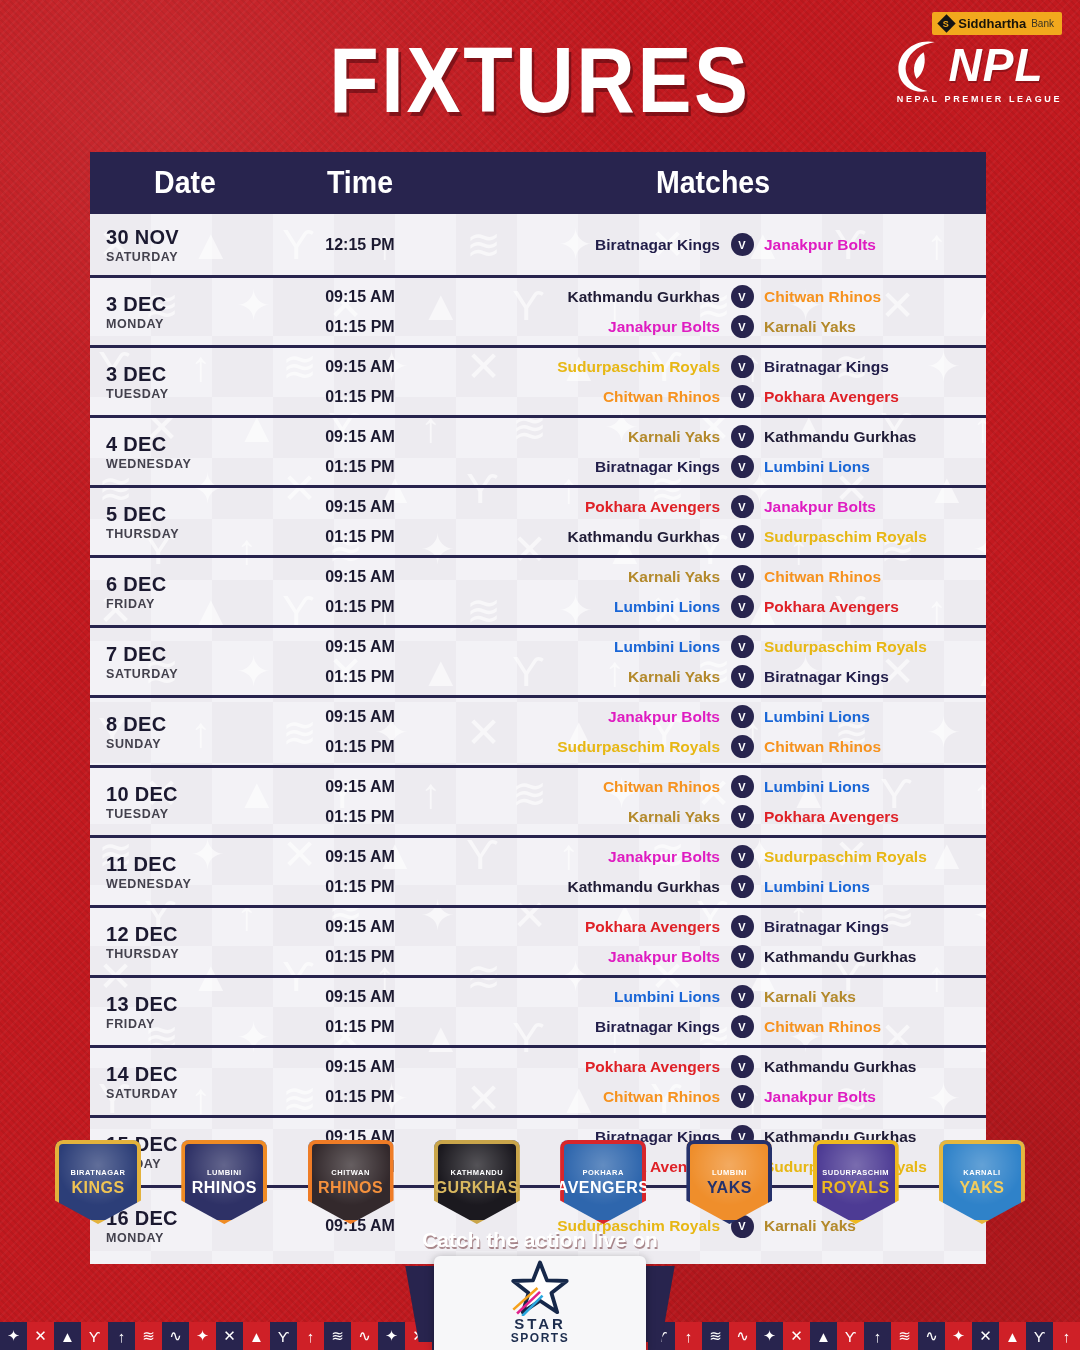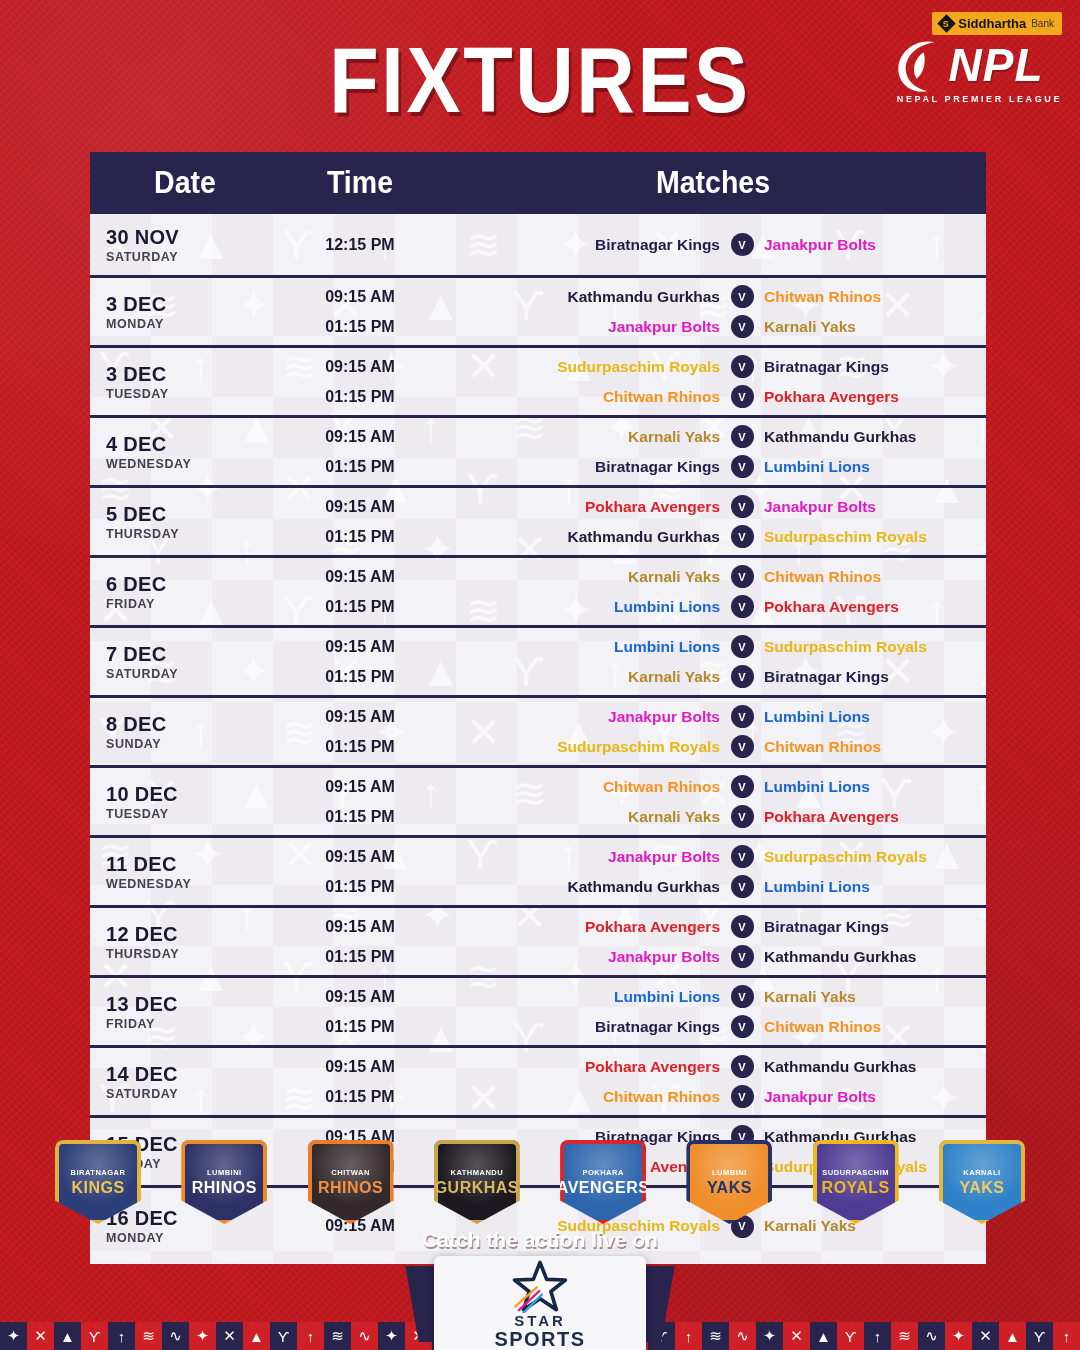--- a/index.html
+++ b/index.html
@@ -65,21 +65,21 @@
   .strip { position:absolute; bottom:0; left:0; width:1080px; height:28px; display:flex; z-index:1; }
   .strip .sq { width:27px; height:28px; flex:0 0 27px; display:flex; align-items:center;
     justify-content:center; color:#fff; font-size:15px; }
   .panel-wrap { position:absolute; top:1256px; left:50%; transform:translateX(-50%); z-index:2; }
   .panel-wing { position:absolute; top:10px; width:30px; height:76px; background:#28244e; }
   .panel-wing.left { left:-22px; transform:skewX(10deg); }
   .panel-wing.right { right:-22px; transform:skewX(-10deg); }
   .panel { position:relative; width:212px; height:94px; background:#f7f7f9; border-radius:6px 6px 0 0;
     box-shadow:0 2px 8px rgba(0,0,0,.35); display:flex; flex-direction:column; align-items:center; padding-top:4px; }
   .star-txt { font-size:15px; font-weight:800; color:#1d2d4e; letter-spacing:3px; line-height:1.05; }
-  .star-txt2 { font-size:20px; font-weight:800; color:#1d2d4e; letter-spacing:1.5px; line-height:1.05; }
+  .star-txt2 { font-size:12px; font-weight:800; color:#1d2d4e; letter-spacing:1.5px; line-height:1.05; }
 </style>
 </head>
 <body>
 
 <div class="poster">
 
   <div class="title">FIXTURES</div>
 
   <div class="npl">
     <div class="sponsor">

